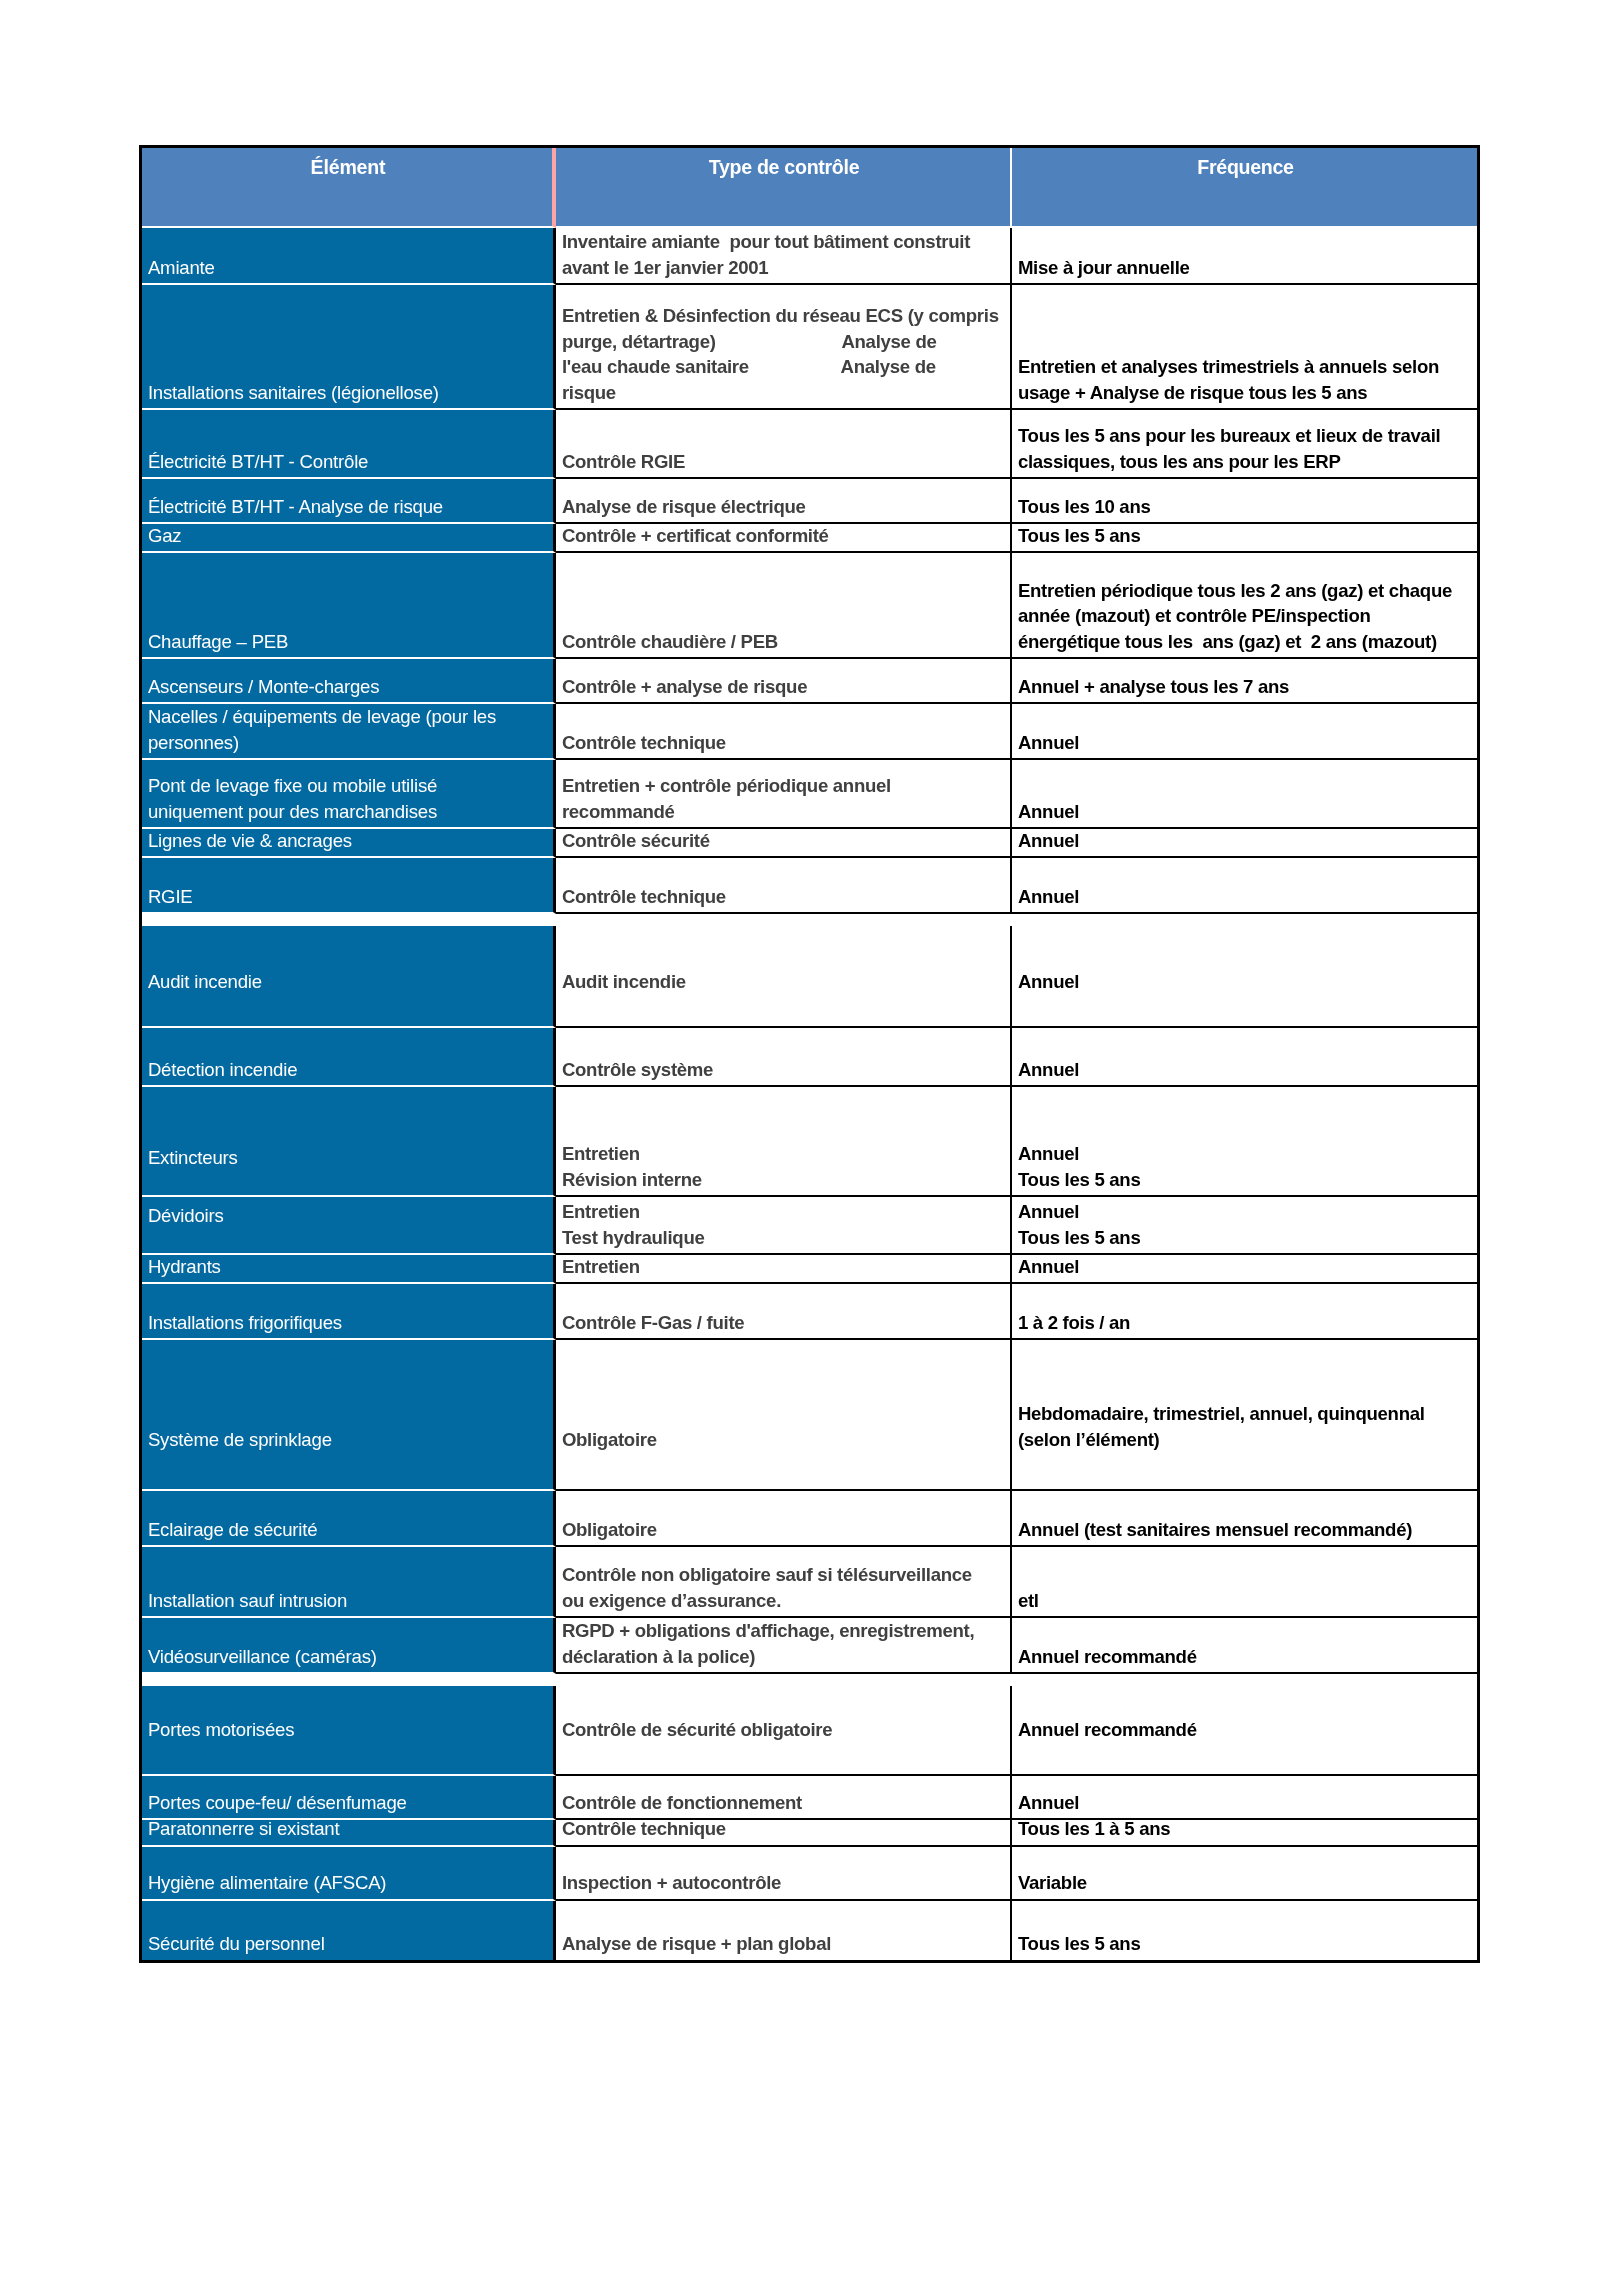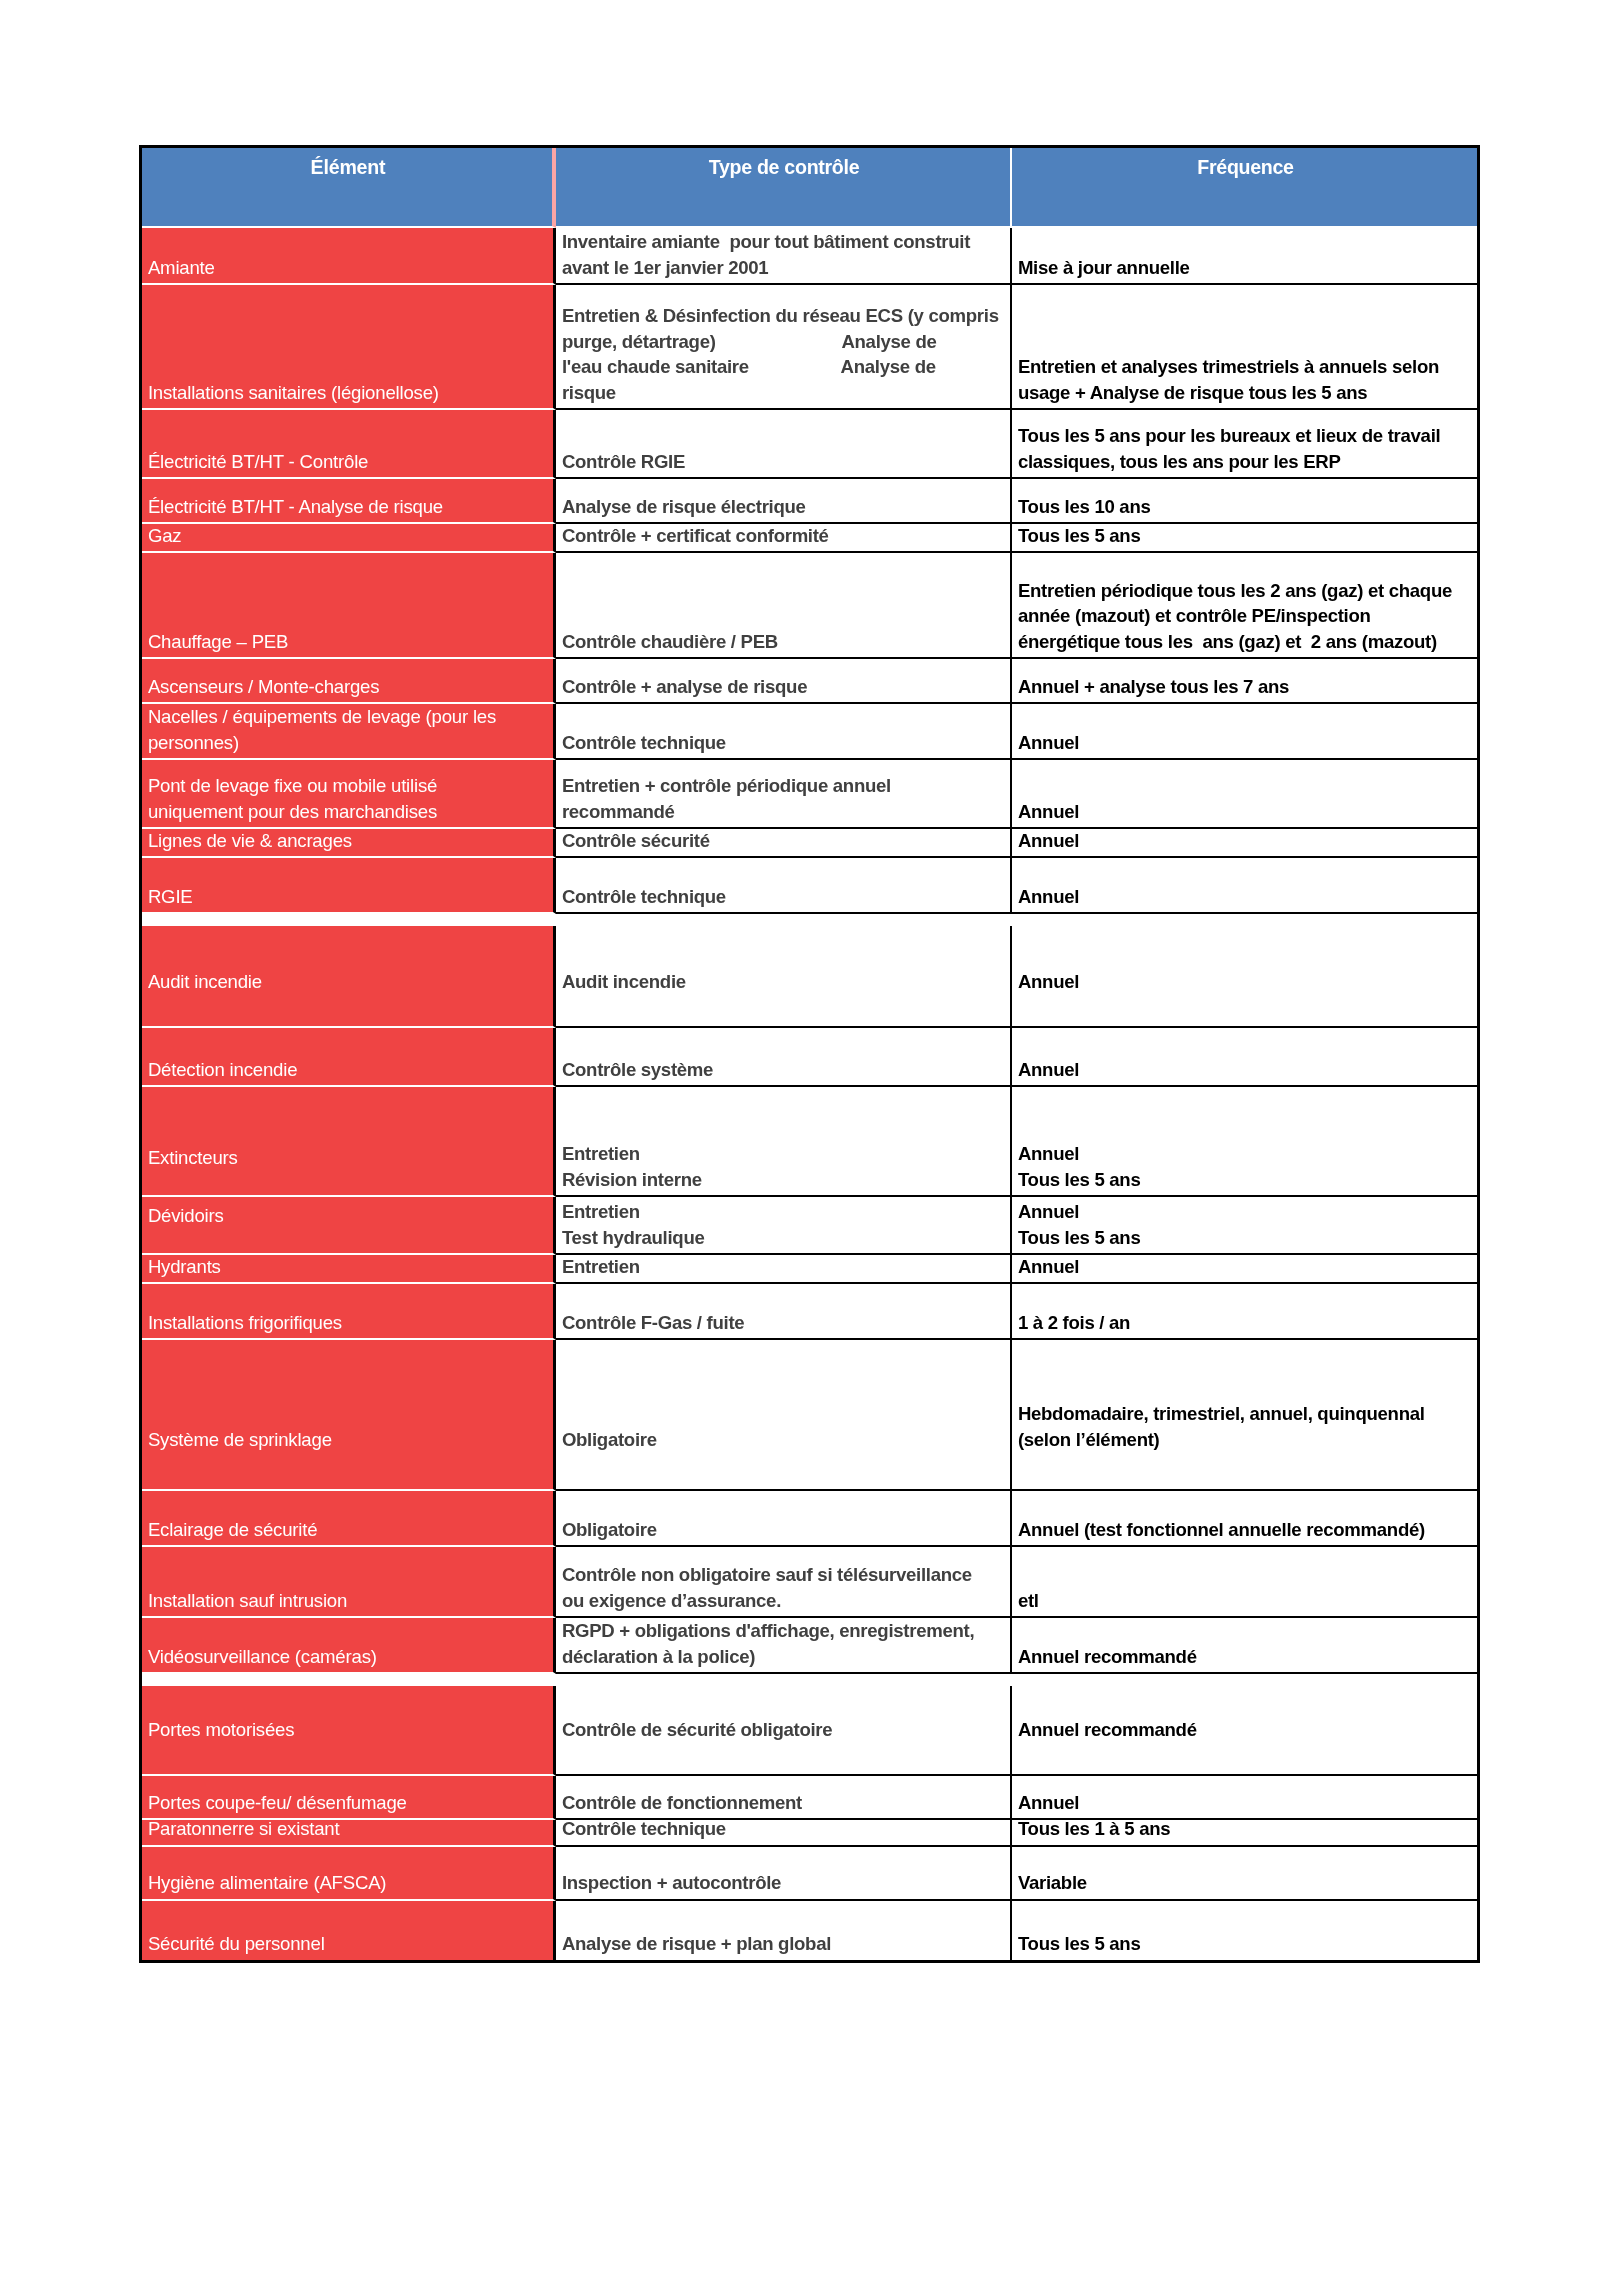--- a/index.html
+++ b/index.html
@@ -22,21 +22,21 @@
     box-sizing:border-box;
     display:flex;flex-direction:column;justify-content:flex-end;
     white-space:pre;
     overflow:hidden;
     font-size:18.6px;line-height:25.5px;
     letter-spacing:-0.3px;
     padding:0 3.9px 2.9px 5.9px;
   }
   .c1{
     width:414px;flex:0 0 414px;
-    background:#ef4444;color:#ffffff;
+    background:#0369a1;color:#ffffff;
     font-weight:400;
     border-right:3.9px solid #000;
     border-bottom:2px solid #fff;
     letter-spacing:-0.2px;
   }
   .c2{
     width:456px;flex:0 0 456px;
     color:#404040;font-weight:700;
     border-right:2px solid #000;
     border-bottom:2.9px solid #000;
@@ -195,21 +195,21 @@
   <div class="r" style="height:151px">
     <div class="c c1 pbXL">Système de sprinklage</div>
     <div class="c c2 pbXL">Obligatoire</div>
     <div class="c c3 pbXL">Hebdomadaire, trimestriel, annuel, quinquennal
 (selon l’élément)</div>
   </div>
 
   <div class="r" style="height:56px">
     <div class="c c1">Eclairage de sécurité</div>
     <div class="c c2">Obligatoire</div>
-    <div class="c c3">Annuel (test fonctionnel annuelle recommandé)</div>
+    <div class="c c3">Annuel (test sanitaires mensuel recommandé)</div>
   </div>
 
   <div class="r" style="height:71px">
     <div class="c c1">Installation sauf intrusion</div>
     <div class="c c2">Contrôle non obligatoire sauf si télésurveillance
 ou exigence d’assurance.</div>
     <div class="c c3">etl</div>
   </div>
 
   <div class="r" style="height:56px">

